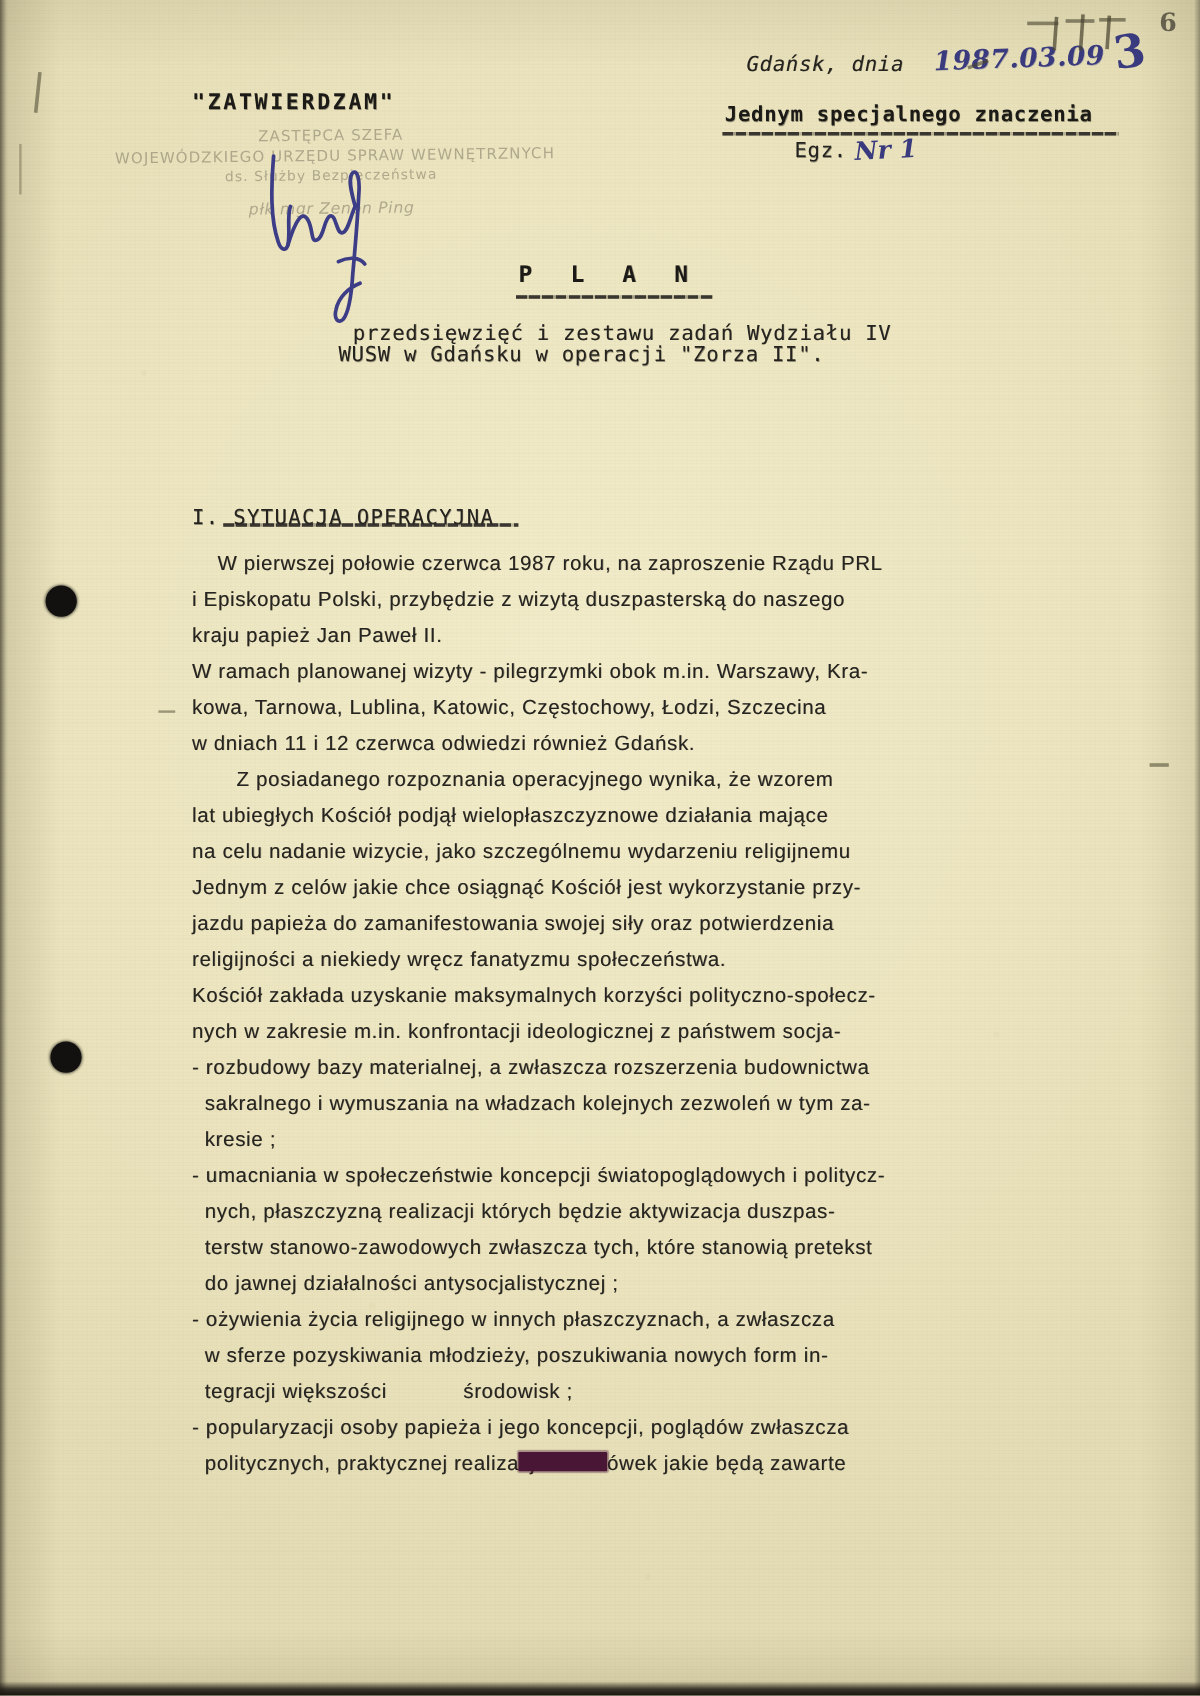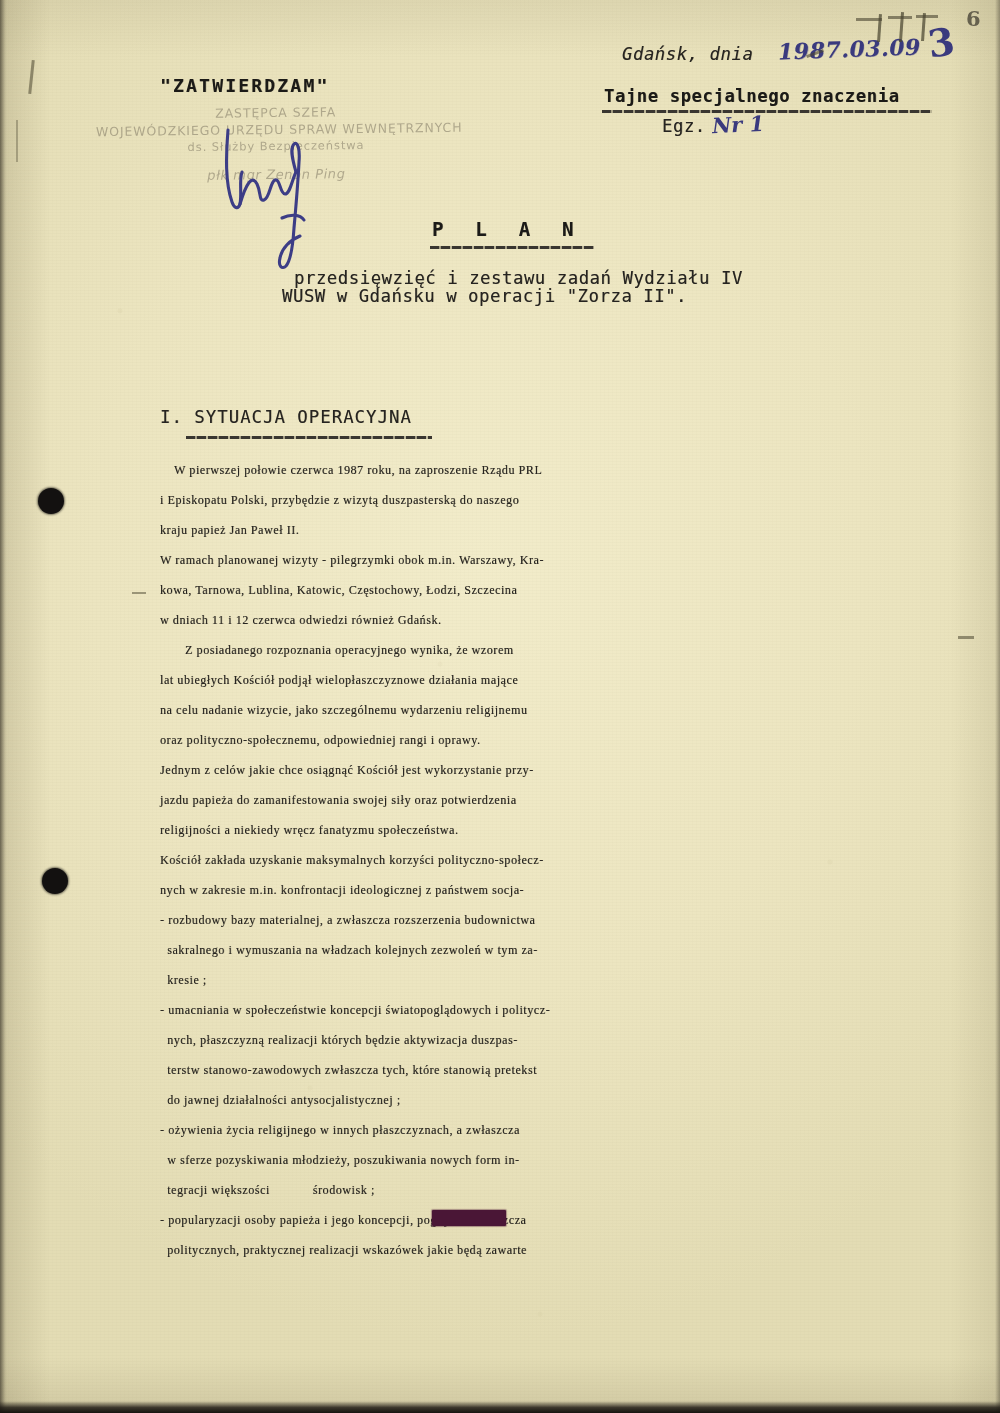--- a/index.html
+++ b/index.html
@@ -91,22 +91,22 @@
         #2a2724 0 9px,
         rgba(60,55,45,.45) 9px 11px,
         #2a2724 11px 20px,
         rgba(70,64,52,.3) 20px 22px);
     opacity: .92;
   }
 
   
   #body-copy { position: absolute; left: 160px; top: 455px; width: 840px; }
   .line {
-    font-family: Liberation Serif, serif;
-    font-size: 12px;
+    font-family: Liberation Sans, sans-serif;
+    font-size: 17px;
     letter-spacing: .58px;
     line-height: 30px;
     height: 30px;
     white-space: pre;
     color: #262420;
     text-shadow: .45px .35px .45px rgba(62,56,42,.48);
   }
 
   
   #approval-stamp {
@@ -202,21 +202,21 @@
 <div id="page">
 
   <div id="paper-base"></div>
   <div id="paper-grain"></div>
   <div id="paper-vignette"></div>
 
   <div class="tw" style="left:622px; top:46px;font-style:italic;">Gdańsk, dnia</div>
 
   <div class="hand" id="date-hand">1987.03.09</div>
 
-  <div class="tw bold" style="left:604px; top:88px;">Tajne specjalnego znaczenia</div>
+  <div class="tw bold" style="left:604px; top:88px;">Jednym specjalnego znaczenia</div>
   <div class="rule" style="left:602px; top:110px; width:330px;"></div>
 
   <div class="tw" style="left:662px; top:118px;">Egz.</div>
   <div class="hand" id="egz-hand">Nr 1</div>
 
   <div class="hand" id="page-num-hand">3</div>
   <div class="hand" id="folio-num-hand">6</div>
 
   <div class="tick" style="left:878px; top:14px; height:28px;"></div>
   <div class="tick" style="left:900px; top:12px; height:30px;"></div>
@@ -243,34 +243,33 @@
       <path d="M70 96 C 78 92, 88 92, 92 98"></path>
     </g>
   </svg>
 
   <div class="tw bold" style="left:432px; top:220px; font-size:19px; letter-spacing:3px;">P  L  A  N</div>
   <div class="rule" style="left:430px; top:246px; width:164px;"></div>
 
   <div class="tw" style="left:282px; top:270px;margin-left:12px;">przedsięwzięć i zestawu zadań Wydziału IV</div>
   <div class="tw" style="left:282px; top:288px;">WUSW w Gdańsku w operacji "Zorza II".</div>
 
-  <div class="tw" style="left:160px; top:409px; letter-spacing:1.1px;">I. SYTUACJA OPERACYJNA</div>
+  <div class="tw" style="left:160px; top:424px; letter-spacing:1.1px;">I. SYTUACJA OPERACYJNA</div>
   <div class="rule" style="left:186px; top:436px; width:246px;"></div>
 
   <div id="body-copy">
       <div class="line">    W pierwszej połowie czerwca 1987 roku, na zaproszenie Rządu PRL</div>
       <div class="line">i Episkopatu Polski, przybędzie z wizytą duszpasterską do naszego</div>
       <div class="line">kraju papież Jan Paweł II.</div>
       <div class="line">W ramach planowanej wizyty - pilegrzymki obok m.in. Warszawy, Kra-</div>
       <div class="line">kowa, Tarnowa, Lublina, Katowic, Częstochowy, Łodzi, Szczecina</div>
       <div class="line">w dniach 11 i 12 czerwca odwiedzi również Gdańsk.</div>
       <div class="line">       Z posiadanego rozpoznania operacyjnego wynika, że wzorem</div>
       <div class="line">lat ubiegłych Kościół podjął wielopłaszczyznowe działania mające</div>
       <div class="line">na celu nadanie wizycie, jako szczególnemu wydarzeniu religijnemu</div>
-      <div class="line">oraz polityczno-społecznemu, odpowiedniej rangi i oprawy.</div>
       <div class="line">Jednym z celów jakie chce osiągnąć Kościół jest wykorzystanie przy-</div>
       <div class="line">jazdu papieża do zamanifestowania swojej siły oraz potwierdzenia</div>
       <div class="line">religijności a niekiedy wręcz fanatyzmu społeczeństwa.</div>
       <div class="line">Kościół zakłada uzyskanie maksymalnych korzyści polityczno-społecz-</div>
       <div class="line">nych w zakresie m.in. konfrontacji ideologicznej z państwem socja-</div>
       <div class="line">- rozbudowy bazy materialnej, a zwłaszcza rozszerzenia budownictwa</div>
       <div class="line">  sakralnego i wymuszania na władzach kolejnych zezwoleń w tym za-</div>
       <div class="line">  kresie ;</div>
       <div class="line">- umacniania w społeczeństwie koncepcji światopoglądowych i politycz-</div>
       <div class="line">  nych, płaszczyzną realizacji których będzie aktywizacja duszpas-</div>

